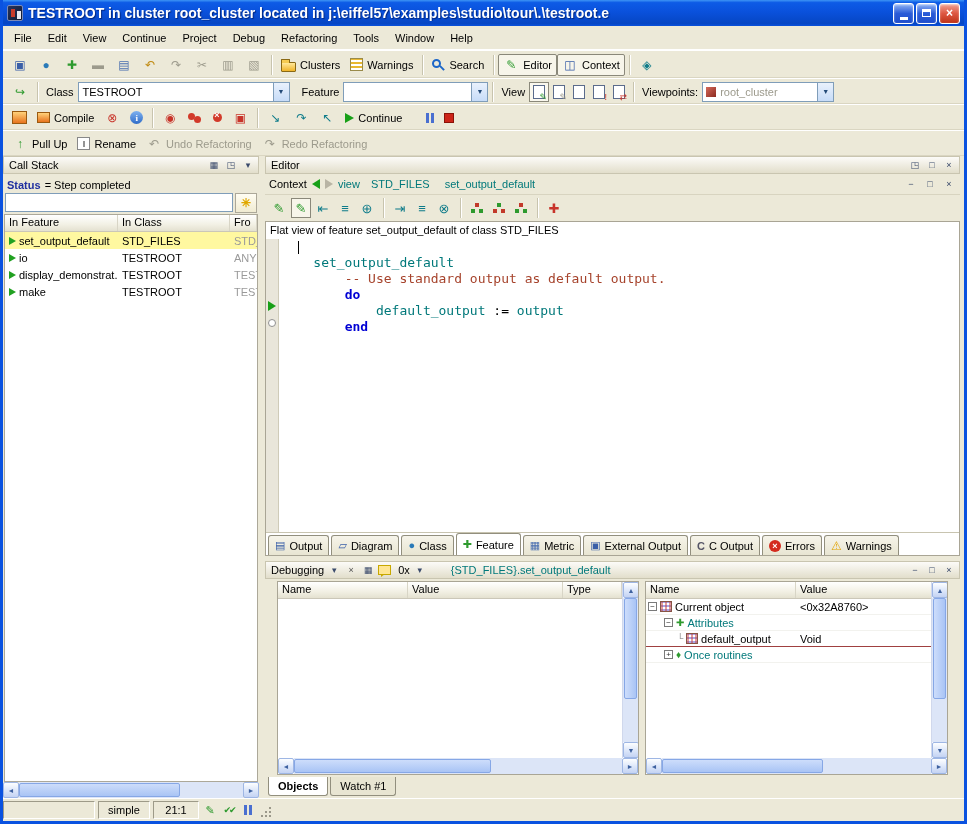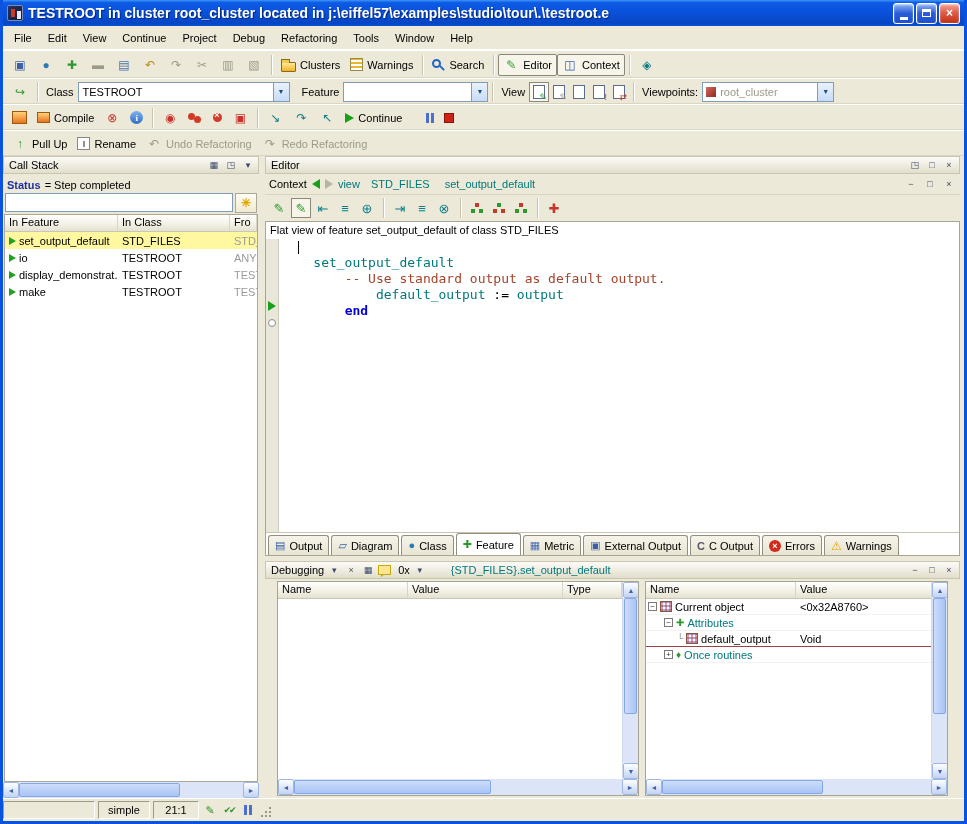--- a/index.html
+++ b/index.html
@@ -517,20 +517,21 @@
           <div class="flatview-line">Flat view of feature set_output_default of class STD_FILES</div>
           <div class="code-wrap">
             <div class="gutter">
               <span class="exec-arrow"></span>
               <span class="bp-circle"></span>
             </div>
             <div class="code-area">
                 <div class="code-line"><span class="seg-plain">  </span><span class="seg-cursor"></span></div>
                 <div class="code-line"><span class="seg-plain">    </span><span class="seg-feature">set_output_default</span></div>
                 <div class="code-line"><span class="seg-plain">        </span><span class="seg-comment">-- Use standard output as default output.</span></div>
+                <div class="code-line"><span class="seg-plain">        </span><span class="seg-keyword">do</span></div>
                 <div class="code-line"><span class="seg-plain">            </span><span class="seg-feature">default_output</span><span class="seg-plain"> := </span><span class="seg-feature">output</span></div>
                 <div class="code-line"><span class="seg-plain">        </span><span class="seg-keyword">end</span></div>
               </div>
           </div>
           <div class="etabs">
             <span class="etab">
                 <span class="t-ic navy">▤</span>
                 <span>Output</span>
               </span>
             <span class="etab">
@@ -674,20 +675,24 @@
             </div>
             <div class="hscroll">
               <span class="sbtn">◄</span>
               <span class="strack">
                   <span class="sthumb hthumb" style="width:60%"></span>
                 </span>
               <span class="sbtn">►</span>
             </div>
           </div>
         </div>
+        <div class="dbtabs">
+          <span class="dbtab active">Objects</span>
+          <span class="dbtab">Watch #1</span>
+        </div>
       </div>
 
     </div>
   </div>
 
   <div class="statusbar">
     <span class="sunk sb-progress"></span>
     <span class="sunk sb-mode">simple</span>
     <span class="sunk sb-pos">21:1</span>
     <span class="sb-ic green">✎</span>

